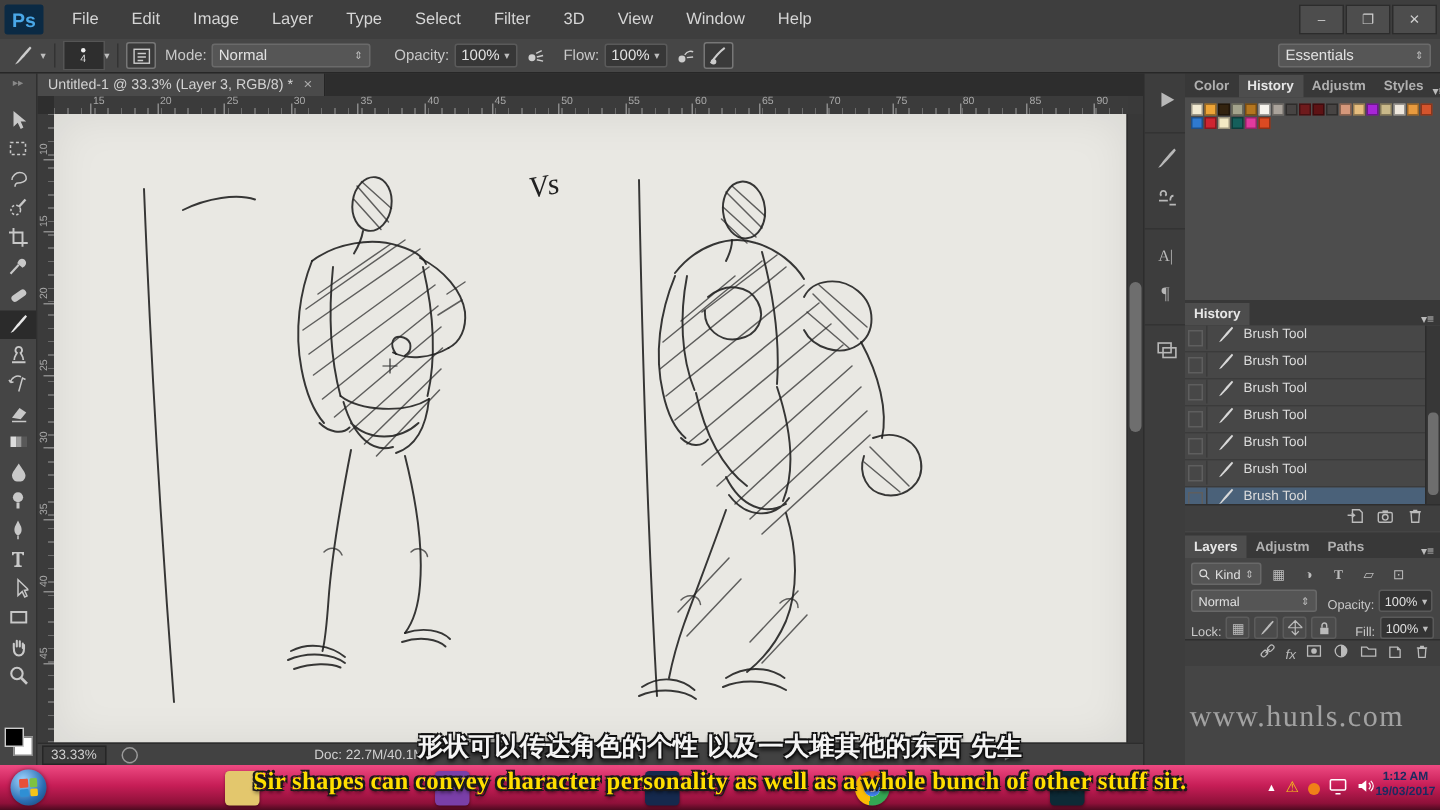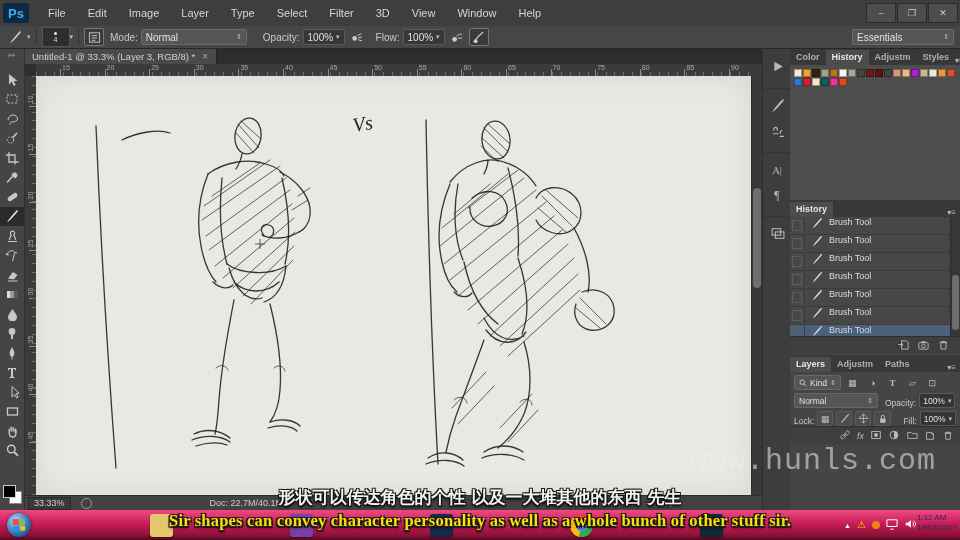--- a/index.html
+++ b/index.html
@@ -122,30 +122,30 @@
        background:radial-gradient(circle at 35% 30%,#9fd4ff,#2b6fb4 60%,#123a66);box-shadow:0 0 3px rgba(0,0,0,.5);}
   .orb .flag{position:absolute;left:6px;top:6px;width:12px;height:12px;display:grid;
              grid-template-columns:1fr 1fr;grid-template-rows:1fr 1fr;gap:1px;transform:rotate(-4deg);}
   .orb .flag i{border-radius:1px;}
   .tb-app{position:absolute;top:4px;width:23px;height:23px;border-radius:3px;box-shadow:0 1px 2px rgba(0,0,0,.4);}
   .chrome-ic{background:conic-gradient(from -45deg,#ea4335 0 33%,#34a853 33% 66%,#fbbc05 66% 100%);border-radius:50%;position:relative;}
   .chrome-ic:after{content:"";position:absolute;left:6px;top:6px;width:11px;height:11px;border-radius:50%;
                    background:#fff;box-shadow:inset 0 0 0 3px #4285f4;}
   .tray{position:absolute;right:44px;top:8px;display:flex;align-items:center;gap:6px;}
   .tray .g{font-size:10px;line-height:1;}
-  .clock{position:absolute;right:3px;top:3px;font-size:8px;color:#1d2a60;text-align:left;line-height:1.3;font-weight:normal;margin-left:26px;}
+  .clock{position:absolute;right:3px;top:3px;font-size:8px;color:#1d2a60;text-align:center;line-height:1.3;font-weight:bold;margin-left:26px;}
   
   .sub-cn{position:absolute;left:0;right:0;top:486px;text-align:center;z-index:9;font-size:17px;font-weight:bold;
           color:#f4f4f4;font-family:"DejaVu Sans",sans-serif;
           text-shadow:-1px -1px 0 #111,1px -1px 0 #111,-1px 1px 0 #111,1px 1px 0 #111,0 2px 3px #000;pointer-events:none;}
   .sub-en{position:absolute;left:0;right:0;top:511px;text-align:center;z-index:9;font-size:16.5px;font-weight:bold;
           font-family:"Liberation Serif",serif;color:#ffdf00;letter-spacing:.2px;
           text-shadow:-1.5px -1.5px 0 #1a1a1a,1.5px -1.5px 0 #1a1a1a,-1.5px 1.5px 0 #1a1a1a,1.5px 1.5px 0 #1a1a1a,0 2px 3px #000;pointer-events:none;}
-  .watermark{position:absolute;right:24px;top:444px;z-index:7;font-size:30px;color:rgba(238,238,238,.55);
-             letter-spacing:1px;font-family:Liberation Mono, monospace;pointer-events:none;}
+  .watermark{position:absolute;right:24px;top:467px;z-index:7;font-size:20px;color:rgba(238,238,238,.55);
+             letter-spacing:1px;font-family:Liberation Serif, serif;pointer-events:none;}
   svg text{font-family:"Liberation Serif",serif;}
 </style>
 </head>
 <body>
 
 <div id="app">
 
   <div class="titlebar">
     <div class="ps-logo">Ps</div>
     <div id="menu-items" style="display:flex;">

